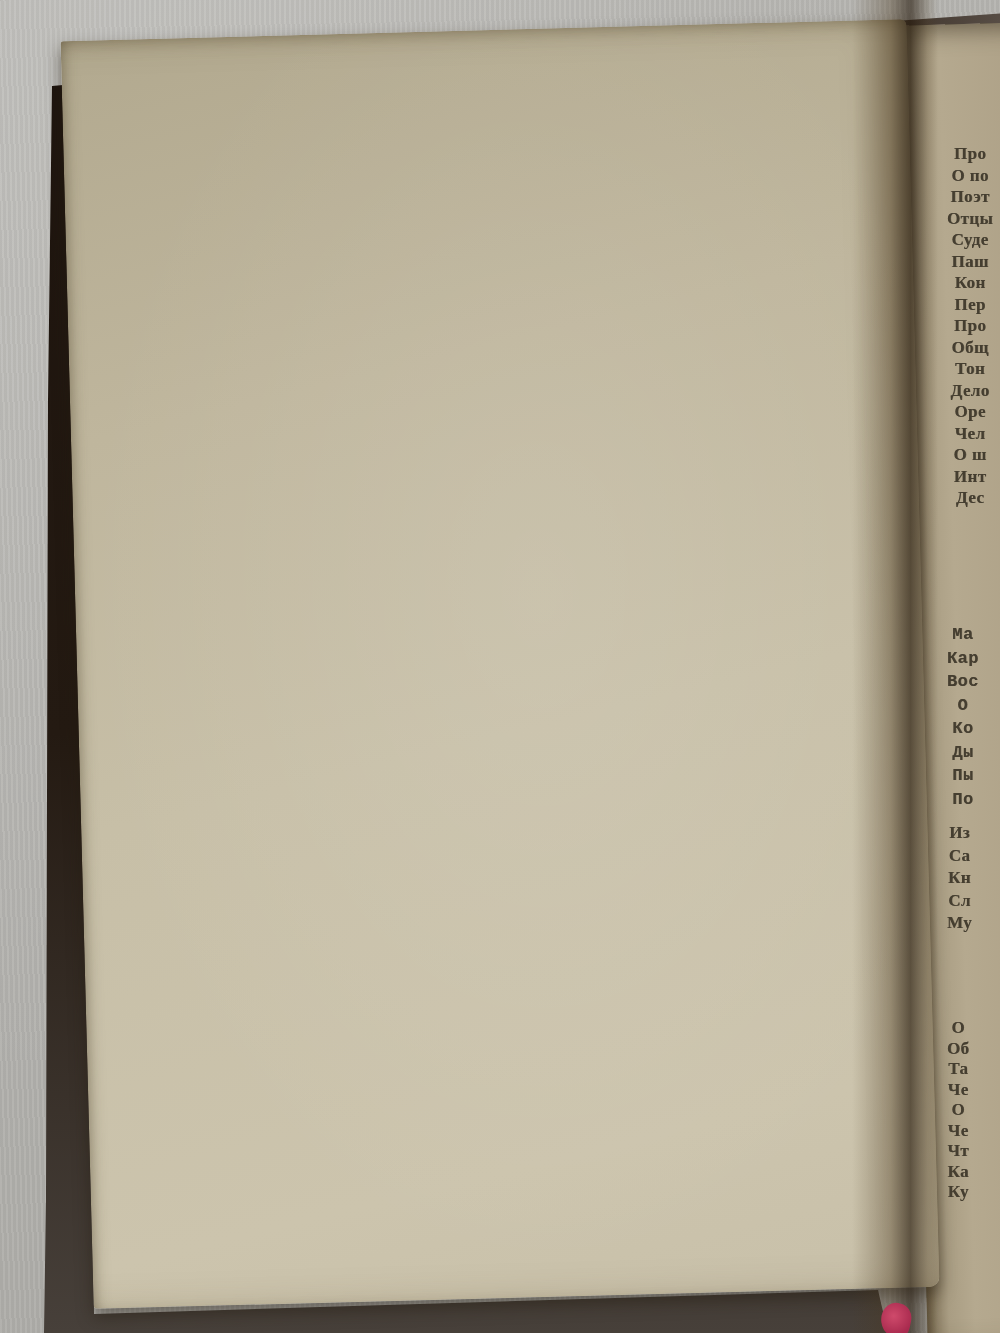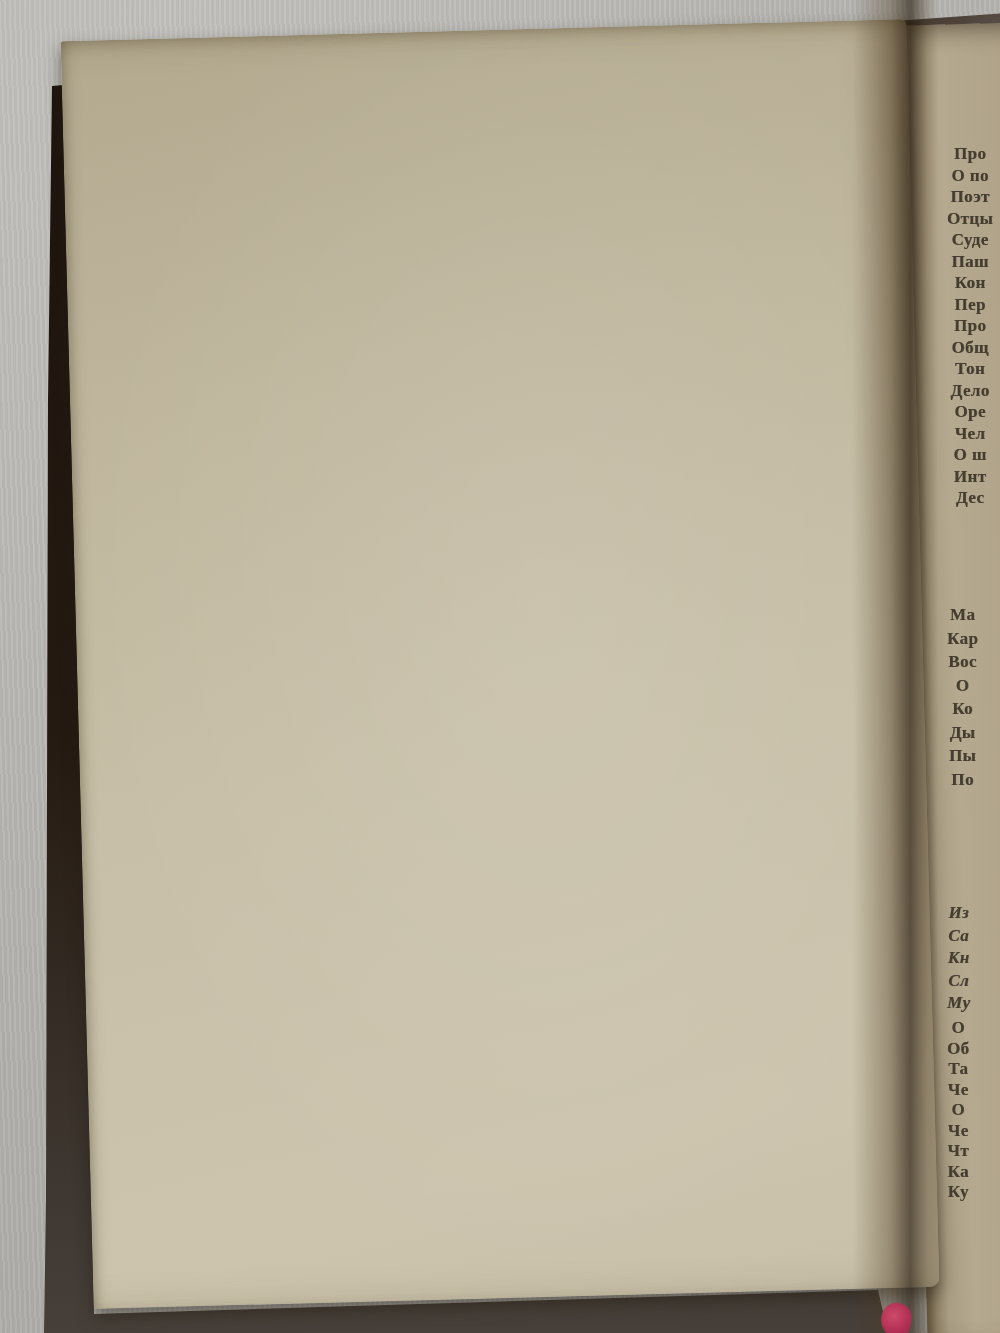--- a/index.html
+++ b/index.html
@@ -253,31 +253,31 @@
         <div class="frag-line">Про</div>
         <div class="frag-line">Общ</div>
         <div class="frag-line">Тон</div>
         <div class="frag-line">Дело</div>
         <div class="frag-line">Оре</div>
         <div class="frag-line">Чел</div>
         <div class="frag-line">О ш</div>
         <div class="frag-line">Инт</div>
         <div class="frag-line">Дес</div>
       </div>
-      <div class="frag-group" style="top: 603px; line-height: 23.5px;">
+      <div class="frag-group" style="top: 623px; line-height: 23.5px; font-family: Liberation Mono, monospace;">
         <div class="frag-line">Ма</div>
         <div class="frag-line">Кар</div>
         <div class="frag-line">Вос</div>
         <div class="frag-line">О</div>
         <div class="frag-line">Ко</div>
         <div class="frag-line">Ды</div>
         <div class="frag-line">Пы</div>
         <div class="frag-line">По</div>
       </div>
-      <div class="frag-group" style="top: 902px; line-height: 22.5px; font-style: italic;">
+      <div class="frag-group" style="top: 822px; line-height: 22.5px;">
         <div class="frag-line">Из</div>
         <div class="frag-line">Са</div>
         <div class="frag-line">Кн</div>
         <div class="frag-line">Сл</div>
         <div class="frag-line">Му</div>
       </div>
       <div class="frag-group" style="top: 1018px; line-height: 20.5px;">
         <div class="frag-line">О</div>
         <div class="frag-line">Об</div>
         <div class="frag-line">Та</div>

